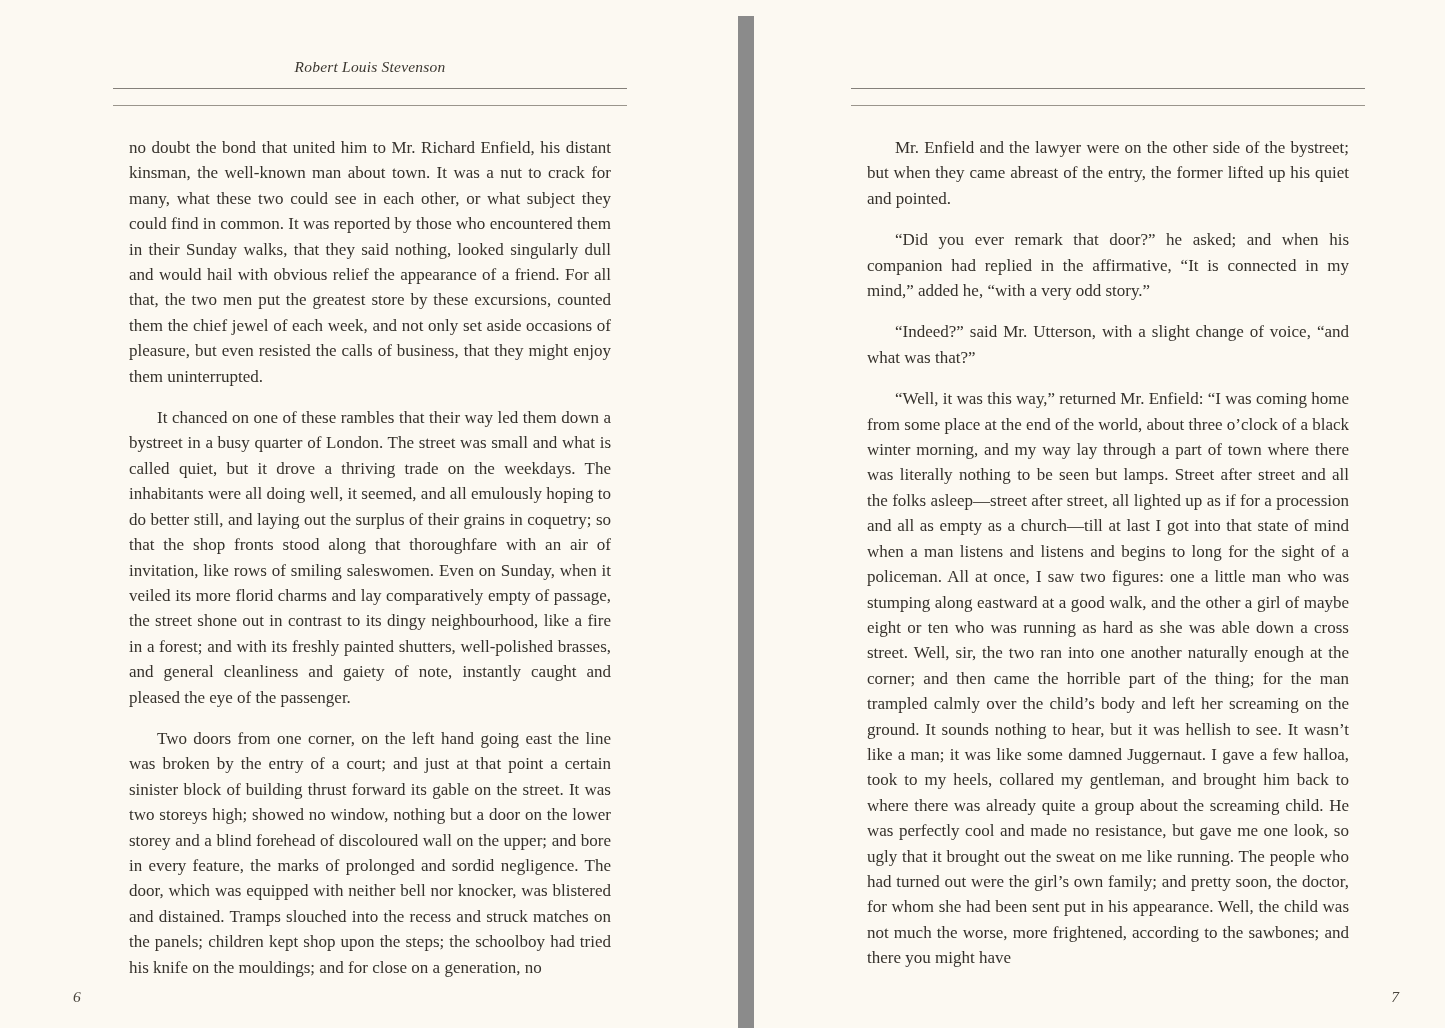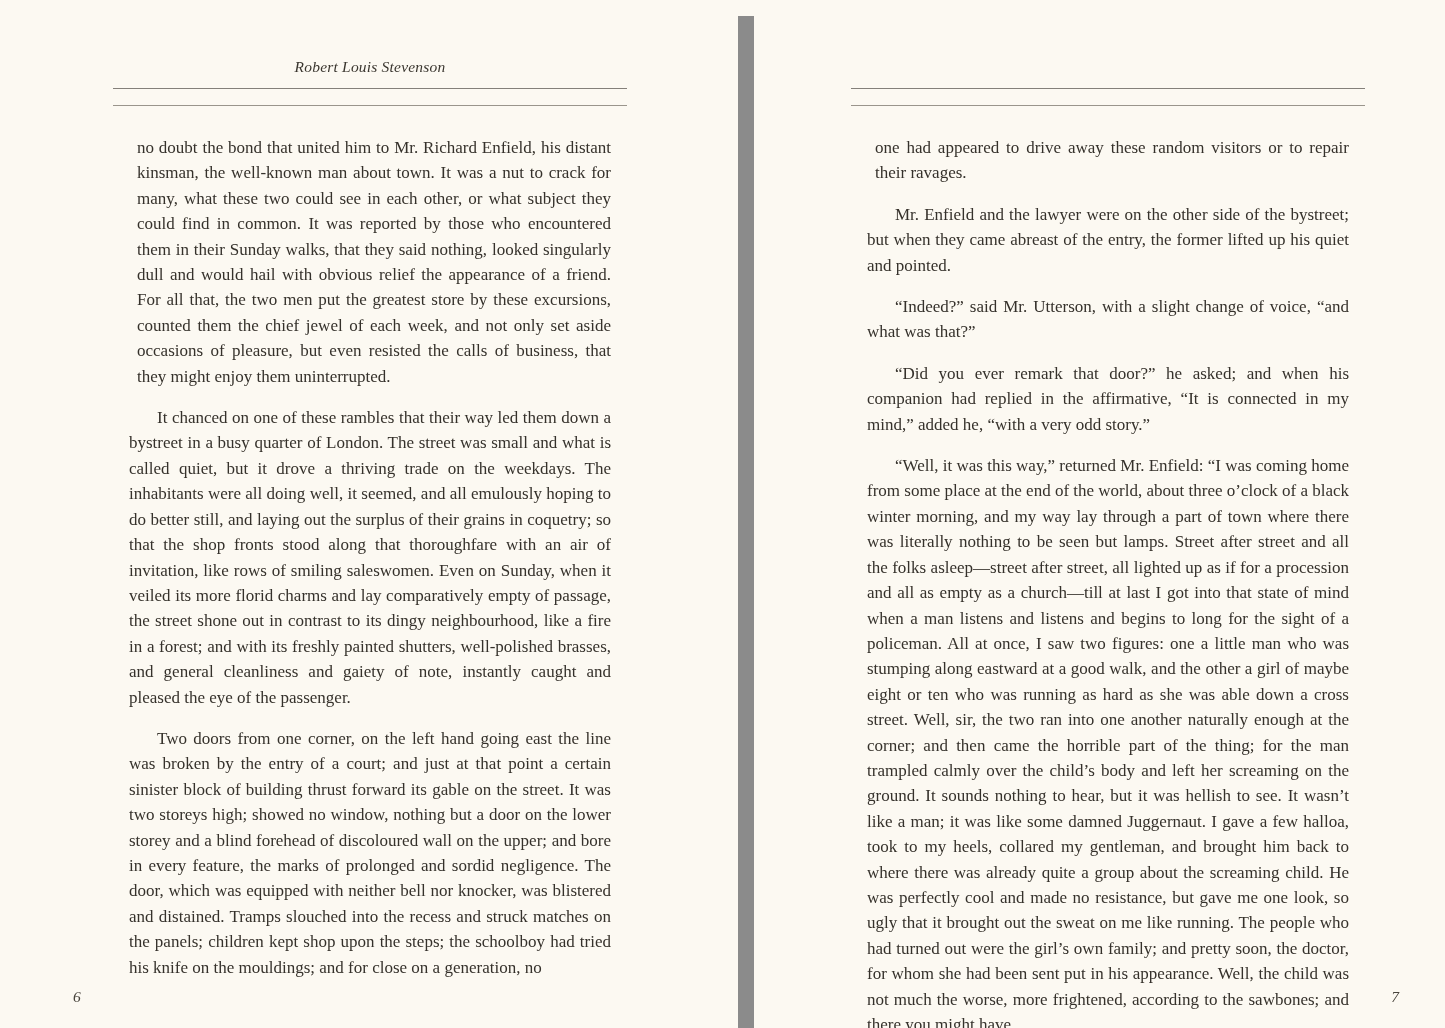--- a/index.html
+++ b/index.html
@@ -63,21 +63,21 @@
     position: absolute;
     top: 103px;
     left: 0;
     right: 0;
     font-size: 17px;
     line-height: 25.4px;
     text-align: justify;
   }
 
   .body-text p { text-indent: 28px; }
-  .body-text p.no-indent { text-indent: 0; margin-left: 8px; }
+  .body-text p.no-indent { text-indent: 0; }
 
   .folio {
     position: absolute;
     top: 964px;
     font-style: italic;
     font-size: 15.5px;
     color: #47433c;
   }
   .folio-left  { left: -48px; }
   .folio-right { right: -42px; }
@@ -96,22 +96,21 @@
       <p>Two doors from one corner, on the left hand going east the line was broken by the entry of a court; and just at that point a certain sinister block of building thrust forward its gable on the street. It was two storeys high; showed no window, nothing but a door on the lower storey and a blind forehead of discoloured wall on the upper; and bore in every feature, the marks of prolonged and sordid negligence. The door, which was equipped with neither bell nor knocker, was blistered and distained. Tramps slouched into the recess and struck matches on the panels; children kept shop upon the steps; the schoolboy had tried his knife on the mouldings; and for close on a generation, no</p>
     </div>
     <div class="folio folio-left">6</div>
   </section>
 
   <div class="spine-divider"></div>
 
   <section class="page page-right">
     <div class="double-rule"></div>
     <div class="body-text">
-      <p class="no-indent">one had appeared to drive away these random visitors or to repair their ravages.</p>
       <p>Mr. Enfield and the lawyer were on the other side of the bystreet; but when they came abreast of the entry, the former lifted up his quiet and pointed.</p>
+      <p>“Did you ever remark that door?” he asked; and when his companion had replied in the affirmative, “It is connected in my mind,” added he, “with a very odd story.”</p>
       <p>“Indeed?” said Mr. Utterson, with a slight change of voice, “and what was that?”</p>
-      <p>“Did you ever remark that door?” he asked; and when his companion had replied in the affirmative, “It is connected in my mind,” added he, “with a very odd story.”</p>
       <p>“Well, it was this way,” returned Mr. Enfield: “I was coming home from some place at the end of the world, about three o’clock of a black winter morning, and my way lay through a part of town where there was literally nothing to be seen but lamps. Street after street and all the folks asleep—street after street, all lighted up as if for a procession and all as empty as a church—till at last I got into that state of mind when a man listens and listens and begins to long for the sight of a policeman. All at once, I saw two figures: one a little man who was stumping along eastward at a good walk, and the other a girl of maybe eight or ten who was running as hard as she was able down a cross street. Well, sir, the two ran into one another naturally enough at the corner; and then came the horrible part of the thing; for the man trampled calmly over the child’s body and left her screaming on the ground. It sounds nothing to hear, but it was hellish to see. It wasn’t like a man; it was like some damned Juggernaut. I gave a few halloa, took to my heels, collared my gentleman, and brought him back to where there was already quite a group about the screaming child. He was perfectly cool and made no resistance, but gave me one look, so ugly that it brought out the sweat on me like running. The people who had turned out were the girl’s own family; and pretty soon, the doctor, for whom she had been sent put in his appearance. Well, the child was not much the worse, more frightened, according to the sawbones; and there you might have</p>
     </div>
     <div class="folio folio-right">7</div>
   </section>
 
 </div>
 
 </body></html>

